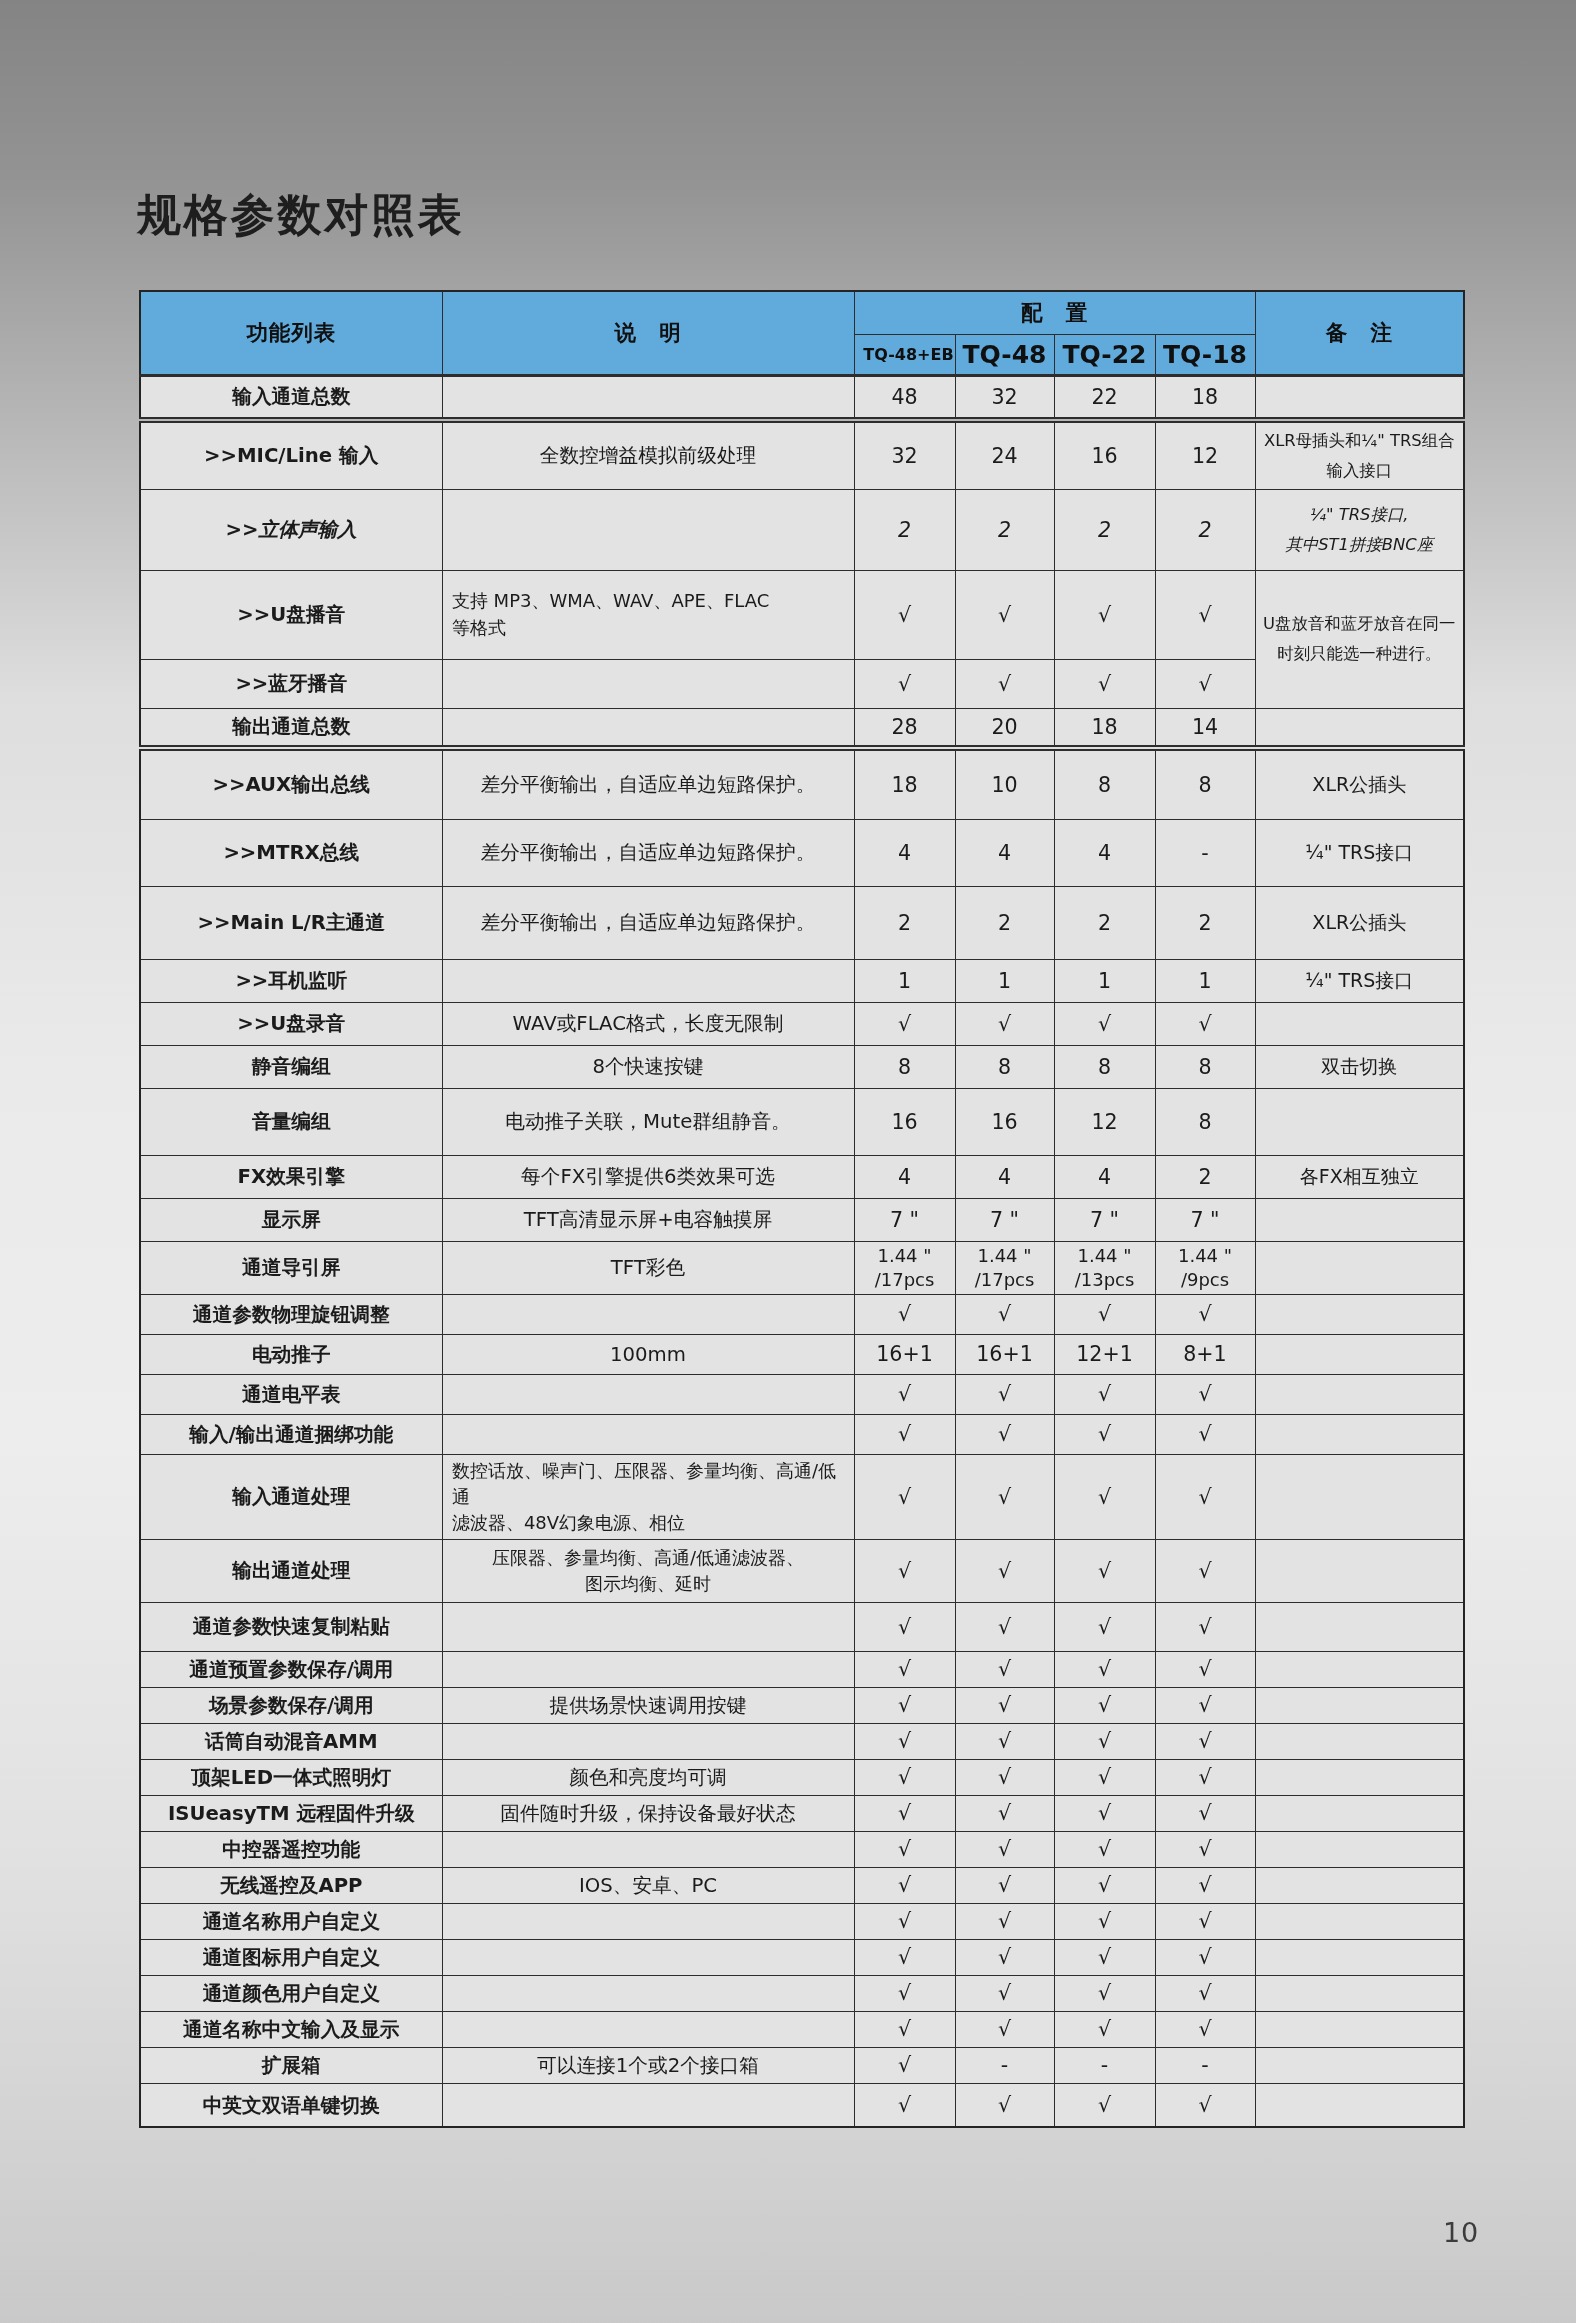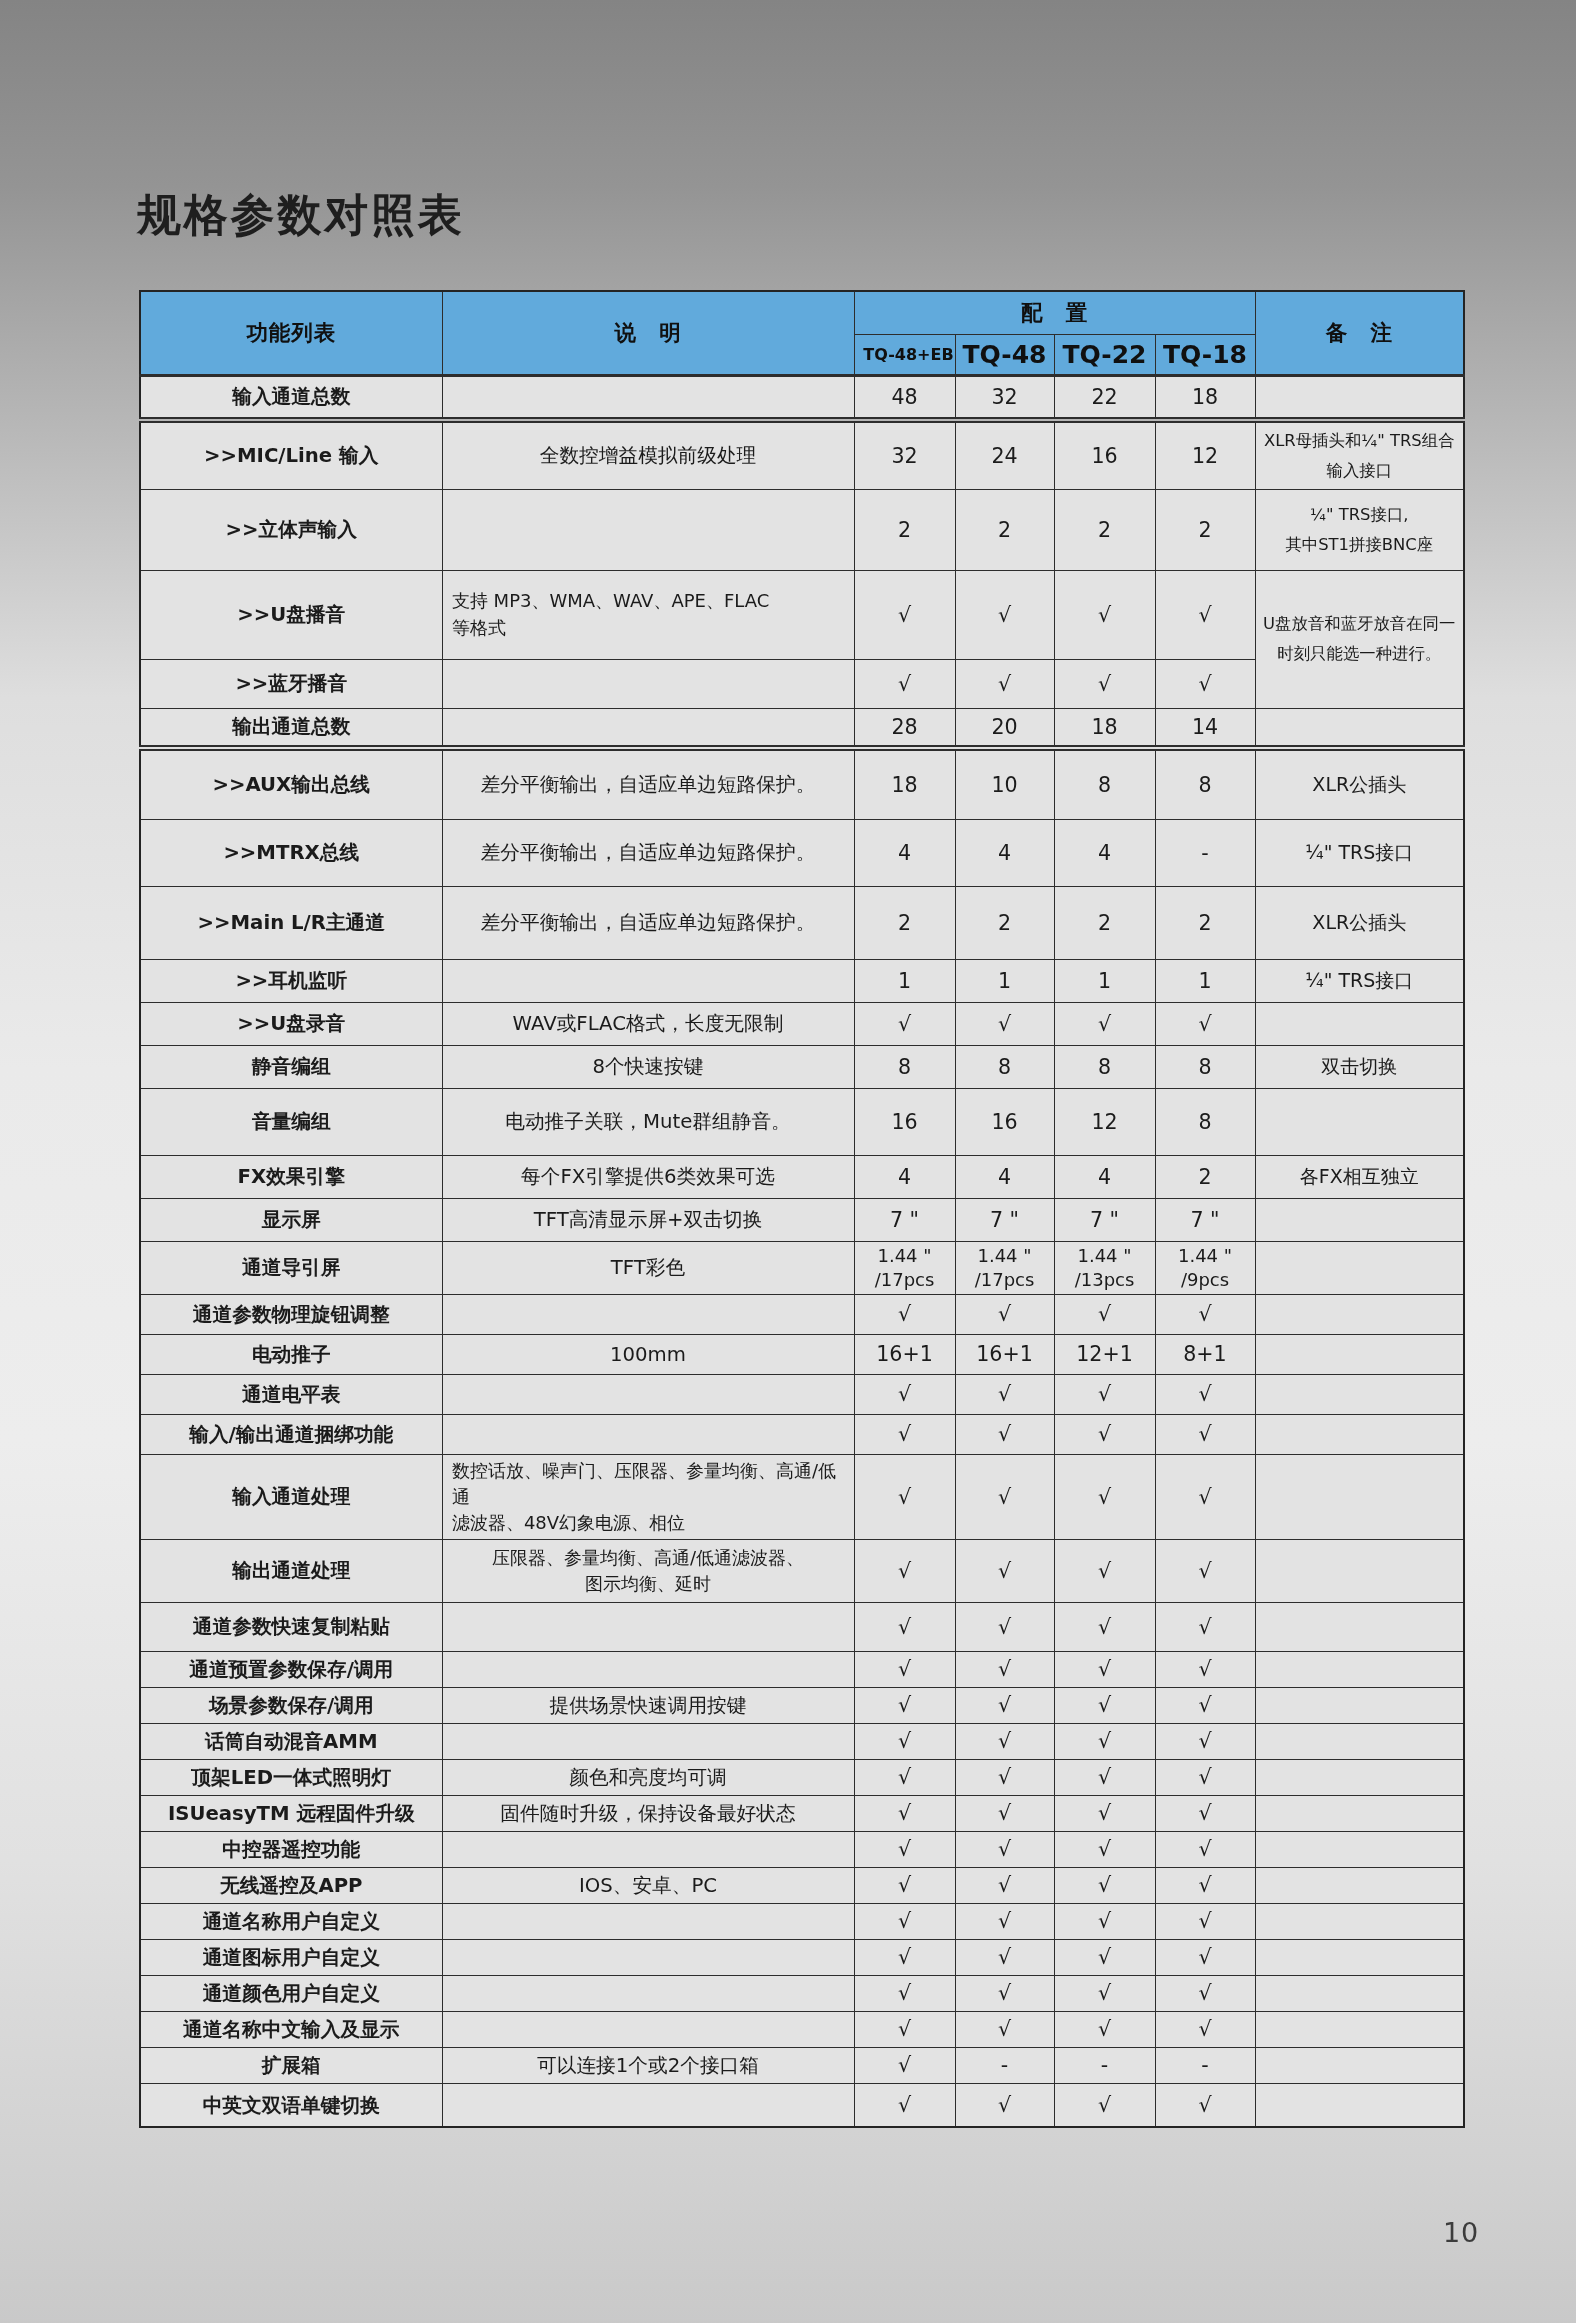--- a/index.html
+++ b/index.html
@@ -96,21 +96,21 @@
         <tr style="height: 69px;">
           <td class="feature">&gt;&gt;MIC/Line 输入</td>
           <td class="desc">全数控增益模拟前级处理</td>
           <td class="val">32</td>
           <td class="val">24</td>
           <td class="val">16</td>
           <td class="val">12</td>
           <td class="remark small">XLR母插头和¼" TRS组合
 输入接口</td>
         </tr>
-        <tr style="height: 81px;">
+        <tr style="height: 81px; font-style: italic;">
           <td class="feature">&gt;&gt;立体声输入</td>
           <td class="desc"></td>
           <td class="val">2</td>
           <td class="val">2</td>
           <td class="val">2</td>
           <td class="val">2</td>
           <td class="remark small">¼" TRS接口,
 其中ST1拼接BNC座</td>
         </tr>
         <tr style="height: 89px;">
@@ -208,21 +208,21 @@
           <td class="feature">FX效果引擎</td>
           <td class="desc">每个FX引擎提供6类效果可选</td>
           <td class="val">4</td>
           <td class="val">4</td>
           <td class="val">4</td>
           <td class="val">2</td>
           <td class="remark">各FX相互独立</td>
         </tr>
         <tr style="height: 43px;">
           <td class="feature">显示屏</td>
-          <td class="desc">TFT高清显示屏+双击切换</td>
+          <td class="desc">TFT高清显示屏+电容触摸屏</td>
           <td class="val">7 "</td>
           <td class="val">7 "</td>
           <td class="val">7 "</td>
           <td class="val">7 "</td>
           <td class="remark"></td>
         </tr>
         <tr style="height: 53px;">
           <td class="feature">通道导引屏</td>
           <td class="desc">TFT彩色</td>
           <td class="val multiline">1.44 "

